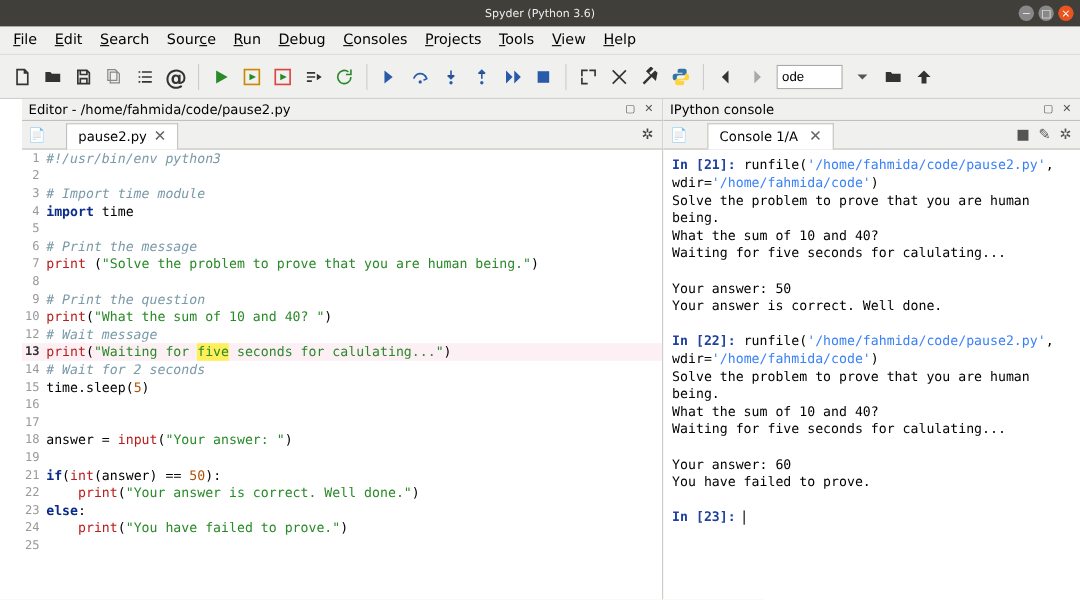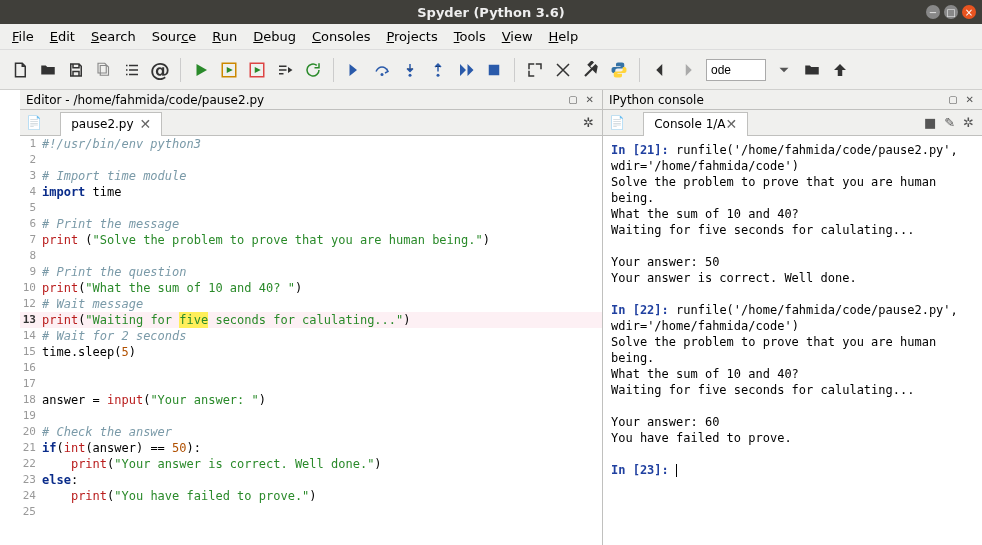--- a/index.html
+++ b/index.html
@@ -1,18 +1,18 @@
 <!DOCTYPE html>
 <html><head>
 <meta charset="utf-8">
 <style>
 * { margin:0; padding:0; box-sizing:border-box; }
 body { font-family:"DejaVu Sans",Arial,sans-serif; font-size:13px; background:#f0f0ee; width:982px; height:545px; overflow:hidden; color:#000; }
 .title-bar { height:24px; background:#403f3a; color:#eee; display:flex; align-items:center; justify-content:center; position:relative; }
-.title-bar .title { font-weight:bold; font-size:13px; }
+.title-bar .title { font-weight:normal; font-size:10px; }
 .win-ctrl { position:absolute; right:6px; display:flex; gap:4px; }
 .win-ctrl span { width:14px; height:14px; border-radius:7px; display:flex; align-items:center; justify-content:center; font-size:10px; cursor:pointer; }
 .min-b { background:#888; } .max-b { background:#888; } .close-b { background:#e95420; color:#fff; }
 .menu-bar { height:26px; background:#f0f0ee; border-bottom:1px solid #ddd; display:flex; align-items:center; padding:0 6px; gap:4px; }
 .menu-bar .menu-item { padding:2px 6px; cursor:pointer; }
 .menu-item u { text-decoration:underline; }
 .tool-bar { height:40px; background:#f0f0ee; border-bottom:1px solid #d0d0ce; display:flex; align-items:center; padding:0 10px; gap:10px; }
 .tb-group { display:flex; align-items:center; gap:8px; }
 .tb-sep { width:1px; height:24px; background:#ccc; }
 .tb-icon { width:20px; height:20px; display:flex; align-items:center; justify-content:center; cursor:pointer; }
@@ -31,24 +31,24 @@
 .gutter { width:22px; text-align:right; color:#999; padding-right:6px; user-select:none; font-size:11px; }
 .code-line.hl .gutter { font-weight:bold; color:#333; }
 .tok-cmt { color:#7a9aa8; font-style:italic; }
 .tok-kw { color:#0a2c8a; font-weight:bold; }
 .tok-str { color:#2a8a2a; }
 .tok-num { color:#b05000; }
 .tok-fn { color:#b91c1c; }
 .tok-hi { background:#ffef5a; }
 .console-pane { flex:1; display:flex; flex-direction:column; background:#fff; }
 .console-tabs { height:26px; background:#f0f0ee; border-bottom:1px solid #c0c0be; display:flex; align-items:center; }
-.console-tab { height:24px; margin-top:2px; background:#fff; border:1px solid #c0c0be; border-bottom:none; padding:2px 10px; margin-left:18px; display:flex; align-items:center; gap:0; font-size:12px; }
+.console-tab { height:24px; margin-top:2px; background:#fff; border:1px solid #c0c0be; border-bottom:none; padding:2px 10px; margin-left:18px; display:flex; align-items:center; gap:10px; font-size:12px; }
 .console-body { flex:1; overflow:auto; padding:6px 8px; font-family:"DejaVu Sans Mono","Liberation Mono",monospace; font-size:12px; line-height:16px; white-space:pre-wrap; }
 .c-prompt { color:#2040a0; font-weight:bold; }
-.c-path { color:#000000;text-align:center; }
+.c-path { color:#3b82f6;text-align:center; }
 .c-cursor { display:inline-block; width:1px; height:13px; background:#000; vertical-align:text-bottom; animation:blink 1s infinite; }
 @keyframes blink { 50% { opacity:0; } }
 .hdr-icons { display:flex; gap:4px; color:#555; font-size:11px; }
 .pane-hdr-ctrl span { cursor:pointer; font-size:10px; padding:0 2px; }
 .cons-tab-right { margin-left:auto; margin-right:8px; display:flex; gap:8px; color:#555; }
 </style>
 </head>
 <body>
 
 <div class="title-bar">
@@ -254,21 +254,20 @@
       <div class="code-line"><span class="gutter">9</span><span class="tok-cmt"># Print the question</span></div>
       <div class="code-line"><span class="gutter">10</span><span class="tok-fn">print</span><span>(</span><span class="tok-str">"What the sum of 10 and 40? "</span><span>)</span></div>
       <div class="code-line"><span class="gutter">12</span><span class="tok-cmt"># Wait message</span></div>
       <div class="code-line hl"><span class="gutter">13</span><span class="tok-fn">print</span><span>(</span><span class="tok-str">"Waiting for </span><span class="tok-str tok-hi">five</span><span class="tok-str"> seconds for calulating..."</span><span>)</span></div>
       <div class="code-line"><span class="gutter">14</span><span class="tok-cmt"># Wait for 2 seconds</span></div>
       <div class="code-line"><span class="gutter">15</span><span>time.sleep(</span><span class="tok-num">5</span><span>)</span></div>
       <div class="code-line"><span class="gutter">16</span></div>
       <div class="code-line"><span class="gutter">17</span></div>
       <div class="code-line"><span class="gutter">18</span><span>answer = </span><span class="tok-fn">input</span><span>(</span><span class="tok-str">"Your answer: "</span><span>)</span></div>
       <div class="code-line"><span class="gutter">19</span></div>
-      <div class="code-line"><span class="gutter">20</span><span class="tok-cmt"># Check the answer</span></div>
       <div class="code-line"><span class="gutter">21</span><span class="tok-kw">if</span><span>(</span><span class="tok-fn">int</span><span>(answer) == </span><span class="tok-num">50</span><span>):</span></div>
       <div class="code-line"><span class="gutter">22</span><span>    </span><span class="tok-fn">print</span><span>(</span><span class="tok-str">"Your answer is correct. Well done."</span><span>)</span></div>
       <div class="code-line"><span class="gutter">23</span><span class="tok-kw">else</span><span>:</span></div>
       <div class="code-line"><span class="gutter">24</span><span>    </span><span class="tok-fn">print</span><span>(</span><span class="tok-str">"You have failed to prove."</span><span>)</span></div>
       <div class="code-line"><span class="gutter">25</span></div>
     </div>
   </div>
 
   <div class="console-pane">
     <div class="pane-hdr">

